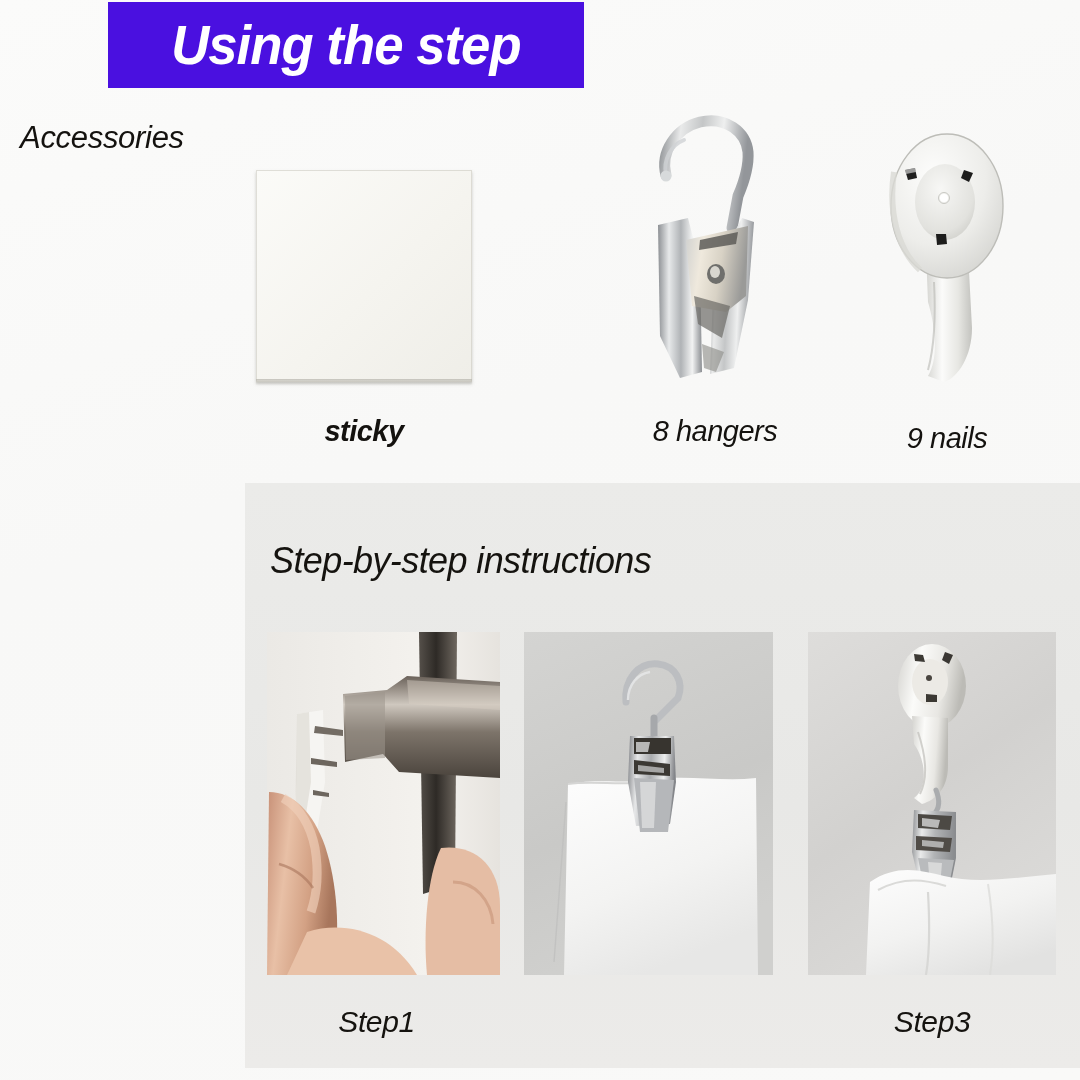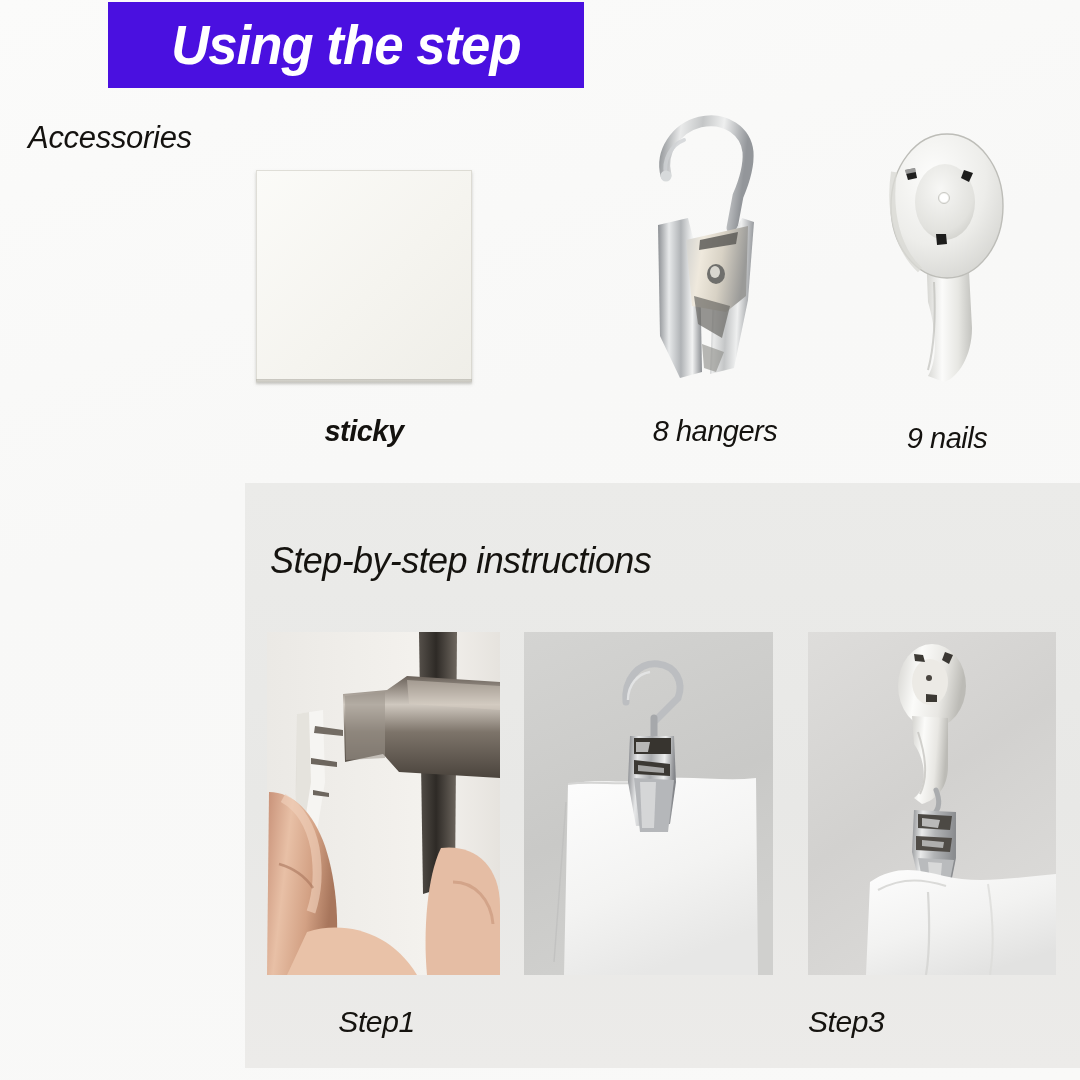--- a/index.html
+++ b/index.html
@@ -40,21 +40,21 @@
     font-weight: bold;
     letter-spacing: -1px;
     line-height: 1;
     white-space: nowrap;
     transform: scaleX(0.94);
   }
 
   
   .accessories-label {
     position: absolute;
-    left: 28px;
+    left: 20px;
     top: 120px;
     font-size: 31px;
     color: #14120f;
     letter-spacing: -0.3px;
   }
   .acc-caption {
     position: absolute;
     text-align: center;
     font-size: 29px;
     color: #14120f;
@@ -370,15 +370,15 @@
       <path d="M114 208 L136 210 L135 216 L114 214 Z" fill="#cfd0d0" opacity="0.75"></path>
       <path d="M110 226 L146 228 L140 258 L116 256 Z" fill="#b9bbbd"></path>
       <path d="M120 230 L134 231 L132 255 L122 254 Z" fill="#e5e6e6" opacity="0.7"></path>
 
       <path d="M62 250 C88 232 112 238 136 244 C168 252 206 246 248 242 L248 343 L58 343 Z" fill="url(#fabric3)"></path>
       <path d="M70 258 C96 244 118 248 138 254" fill="none" stroke="#dadad8" stroke-width="2"></path>
       <path d="M120 260 C122 296 122 320 118 343" fill="none" stroke="#d8d8d6" stroke-width="2.2"></path>
       <path d="M180 252 C186 290 186 318 182 343" fill="none" stroke="#dcdcda" stroke-width="2" opacity="0.8"></path>
     </svg>
   </div>
-  <div class="step-caption" style="left:808px; width:248px; text-align:left;">Step3</div>
+  <div class="step-caption" style="left:808px; width:248px; text-align:center;">Step3</div>
 
 </div>
 
 </body></html>

